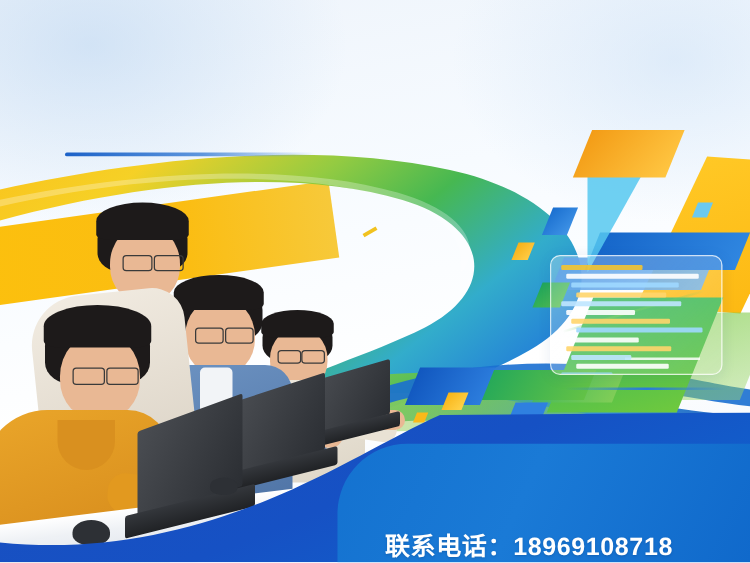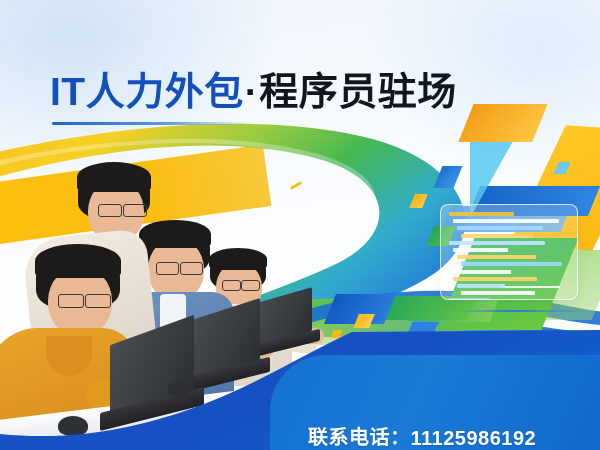--- a/index.html
+++ b/index.html
@@ -304,23 +304,20 @@
         <div class="code-line" style="width: 66%; background: rgb(255, 213, 107); margin-left: 8px;"></div>
         <div class="code-line" style="width: 84%; background: rgb(159, 216, 255); margin-left: 12px;"></div>
         <div class="code-line" style="width: 52%; background: rgb(255, 255, 255); margin-left: 0px;"></div>
         <div class="code-line" style="width: 70%; background: rgb(255, 213, 107); margin-left: 4px;"></div>
         <div class="code-line" style="width: 40%; background: rgb(191, 230, 255); margin-left: 8px;"></div>
         <div class="code-line" style="width: 62%; background: rgb(255, 255, 255); margin-left: 12px;"></div>
         <div class="code-line" style="width: 34%; background: rgb(159, 216, 255); margin-left: 0px;"></div>
       </div>
   </div>
 
-  <div class="abs headline">
-    <span class="part-blue">IT人力外包</span><span class="dot">·</span><span class="part-dark">程序员驻场</span>
-  </div>
   <div class="abs headline-underline"></div>
 
   <div class="abs photo">
 
     <div class="person">
       <div class="hair" style="left:210px;top:100px;width:56px;height:40px;border-radius:50% 50% 34% 34%;"></div>
       <div class="head" style="left:216px;top:112px;width:46px;height:50px;"></div>
       <div class="hair" style="left:209px;top:98px;width:58px;height:22px;border-radius:50% 50% 20% 20%;"></div>
       <div class="glasses" style="left:222px;top:130px;width:17px;"></div>
       <div class="glasses" style="left:241px;top:130px;width:17px;"></div>
@@ -388,16 +385,16 @@
         <stop offset="60%" stop-color="#1651c4"></stop>
         <stop offset="100%" stop-color="#1160cc"></stop>
       </linearGradient>
     </defs>
     <path d="M 0,120 L 0,104 C 80,112 150,96 214,70 C 268,48 312,20 352,2
              L 600,0 L 600,120 Z" fill="url(#gDeep)"></path>
   </svg>
 
   <div class="abs contact-bar">
     <span class="contact-text">联系电话：</span>
-      <span class="contact-text num">11125986192</span>
+      <span class="contact-text num">18969108718</span>
   </div>
 
 </div>
 
 </body></html>

